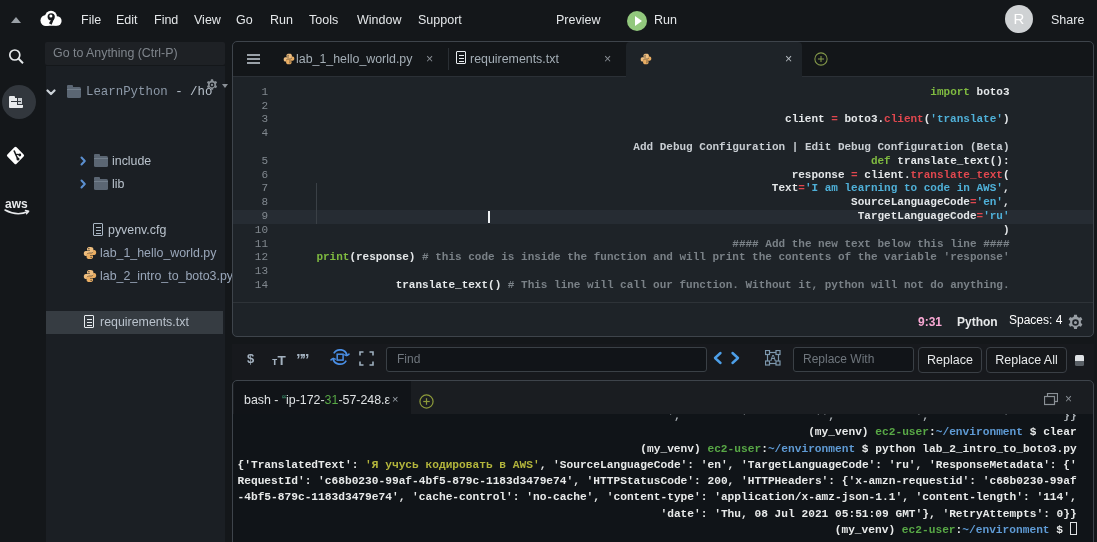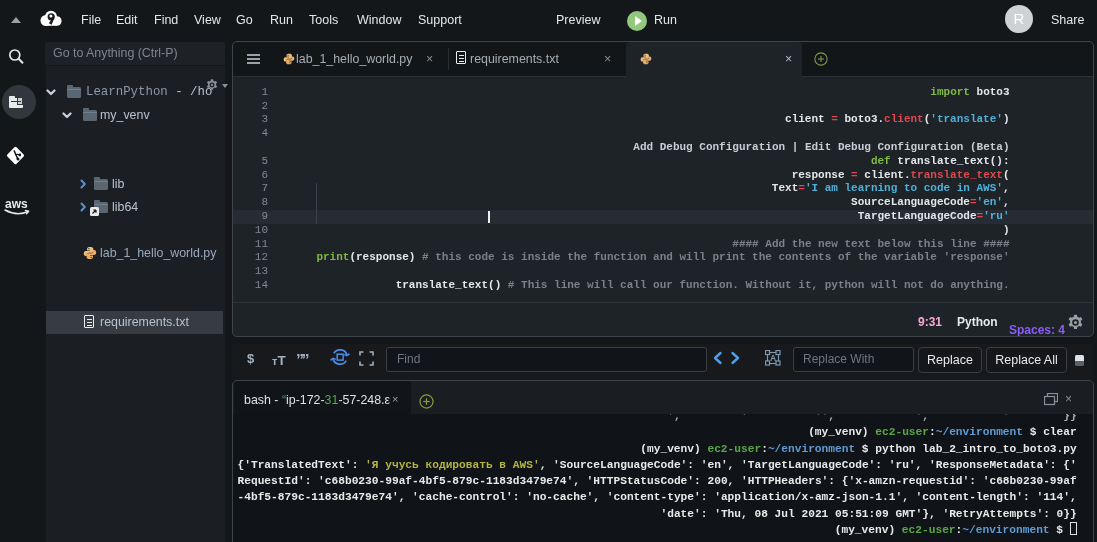--- a/index.html
+++ b/index.html
@@ -111,50 +111,53 @@
 
   <div class="abs" style="left:46px;top:66px;width:179px;height:476px;background:#1b1f24;"></div>
 
   <div class="trow" style="top:80.5px;">
       <svg class="abs" style="left:0px;top:8px;" width="10" height="7" viewBox="0 0 10 7">
         <path d="M1.5 1.5 L5 5 L8.5 1.5" fill="none" stroke="#ccd2d8" stroke-width="2.2" stroke-linecap="round" stroke-linejoin="round"></path>
       </svg>
       <i class="folder" style="left:21px;"></i>
       <span class="lbl" style="left:40px;font-family:Liberation Mono, monospace;"><span style="color:#8d99a8;">LearnPython</span> - /ho</span>
     </div>
-  <div class="trow" style="top:103.5px;">
-      <svg class="abs" style="left:16px;top:8px;" width="10" height="7" viewBox="0 0 10 7">
-        <path d="M1.5 1.5 L5 5 L8.5 1.5" fill="none" stroke="#ccd2d8" stroke-width="2.2" stroke-linecap="round" stroke-linejoin="round"></path>
-      </svg>
-      <i class="folder" style="left:37px;"></i>
-      <span class="lbl" style="left:54px;">my_venv</span>
+  <div class="trow" style="top:149.5px;">
+      <svg class="abs" style="left:34px;top:6px;" width="7" height="10" viewBox="0 0 7 10">
+        <path d="M1.5 1.5 L4.8 5 L1.5 8.5" fill="none" stroke="#5b8fd0" stroke-width="2" stroke-linecap="round" stroke-linejoin="round"></path>
+      </svg>
+      <i class="folder" style="left:48px;"></i>
+      <span class="lbl" style="left:66px;">include</span>
     </div>
   <div class="trow" style="top:172.5px;">
       <svg class="abs" style="left:34px;top:6px;" width="7" height="10" viewBox="0 0 7 10">
         <path d="M1.5 1.5 L4.8 5 L1.5 8.5" fill="none" stroke="#5b8fd0" stroke-width="2" stroke-linecap="round" stroke-linejoin="round"></path>
       </svg>
       <i class="folder" style="left:48px;"></i>
       <span class="lbl" style="left:66px;">lib</span>
     </div>
-  <div class="trow" style="top:195.5px;">
-      <svg class="abs" style="left:34px;top:6px;" width="7" height="10" viewBox="0 0 7 10">
-        <path d="M1.5 1.5 L4.8 5 L1.5 8.5" fill="none" stroke="#5b8fd0" stroke-width="2" stroke-linecap="round" stroke-linejoin="round"></path>
-      </svg>
-      <i class="folder" style="left:48px;"></i>
-    <i class="abs" style="left:44px;top:11px;width:9px;height:9px;background:#e8eaec;border-radius:1.5px;"></i>
-    <svg class="abs" style="left:44px;top:11px;" width="9" height="9" viewBox="0 0 9 9">
-        <path d="M2.5 6.5 L6 3 M6 3 H3.2 M6 3 V5.8" stroke="#17191c" stroke-width="1.2" fill="none"></path>
-      </svg>
-    <span class="lbl" style="left:66px;">lib64</span>
+  <div class="trow" style="top:218.5px;">
+      <i class="doc" style="left:47px;">
+        <i style="top:3px;"></i>
+        <i style="top:6px;"></i>
+        <i style="top:9px;"></i>
+      </i>
+      <span class="lbl" style="left:62px;">pyvenv.cfg</span>
     </div>
   <div class="trow" style="top:241.5px;">
       <svg class="abs pyico" style="left:37px;top:4px;" width="14" height="14" viewBox="0 0 14 14">
         <use href="#pylogo"></use>
       </svg>
       <span class="lbl" style="left:54px;color:#9aa7ba;">lab_1_hello_world.py</span>
+    </div>
+  <div class="trow" style="top:264.5px;">
+      <svg class="abs pyico" style="left:37px;top:4px;" width="14" height="14" viewBox="0 0 14 14">
+        <use href="#pylogo"></use>
+      </svg>
+      <span class="lbl" style="left:54px;color:#9aa7ba;">lab_2_intro_to_boto3.py</span>
     </div>
   <div class="abs" style="left:46px;top:310.5px;width:177px;height:23px;background:#363c42;"></div>
   <div class="trow" style="top:310.5px;color:#dde0e3;">
       <i class="doc bright" style="left:38px;">
         <i style="top:3px;"></i>
         <i style="top:6px;"></i>
         <i style="top:9px;"></i>
       </i>
       <span class="lbl" style="left:54px;">requirements.txt</span>
     </div>
@@ -235,21 +238,21 @@
     <span class="kw">print</span>(response) <span class="cm"># this code is inside the function and will print the contents of the variable 'response'</span>
 
 translate_text() <span class="cm"># This line will call our function. Without it, python will not do anything.</span></pre>
 
       <div class="abs" style="left:256px;top:133.8px;width:1.6px;height:12.5px;background:#eef1f3;"></div>
     </div>
 
     <div class="abs" style="left:0;right:0;bottom:0;height:35px;border-top:1px solid #2e3338;"></div>
     <div class="abs" style="left:686px;top:274px;font-size:12px;font-weight:bold;color:#f9a8d4;">9:31</div>
     <div class="abs" style="left:725px;top:274px;font-size:12px;font-weight:bold;color:#e7e9ea;">Python</div>
-    <div class="abs" style="left:777px;top:282px;font-size:12px;font-weight:bold;color:#8b5cf6;">Spaces: 4</div>
+    <div class="abs" style="left:777px;top:272px;font-size:12px;font-weight:normal;color:#ffffff;">Spaces: 4</div>
     <svg class="abs" style="left:834px;top:272px;" width="19" height="19" viewBox="0 0 16 16">
       <path fill="#989ea4" d="M8 5.2 A2.8 2.8 0 1 0 8 10.8 A2.8 2.8 0 1 0 8 5.2 M8 6.7 A1.3 1.3 0 1 1 8 9.3 A1.3 1.3 0 1 1 8 6.7 M6.8 1.5 h2.4 l0.3 1.7 1.5 0.9 1.6-0.7 1.2 2.1 -1.3 1.1 v1.8 l1.3 1.1 -1.2 2.1 -1.6-0.7 -1.5 0.9 -0.3 1.7 h-2.4 l-0.3-1.7 -1.5-0.9 -1.6 0.7 -1.2-2.1 1.3-1.1 v-1.8 l-1.3-1.1 1.2-2.1 1.6 0.7 1.5-0.9 z"></path>
     </svg>
   </div>
 
   <div id="findbar" class="abs" style="left:232px;top:344px;width:862px;height:36px;background:#17191d;font-size:12px;">
     <div class="abs" style="left:15px;top:7px;color:#a3b1bf;font-weight:bold;font-size:13px;">$</div>
     <div class="abs" style="left:40px;top:9px;color:#a3b1bf;font-weight:bold;font-size:11px;">т<span style="font-size:13.5px;">T</span></div>
     <div class="abs" style="left:64px;top:8px;color:#a3b1bf;font-weight:bold;font-size:16px;letter-spacing:-2.5px;">””</div>
 

